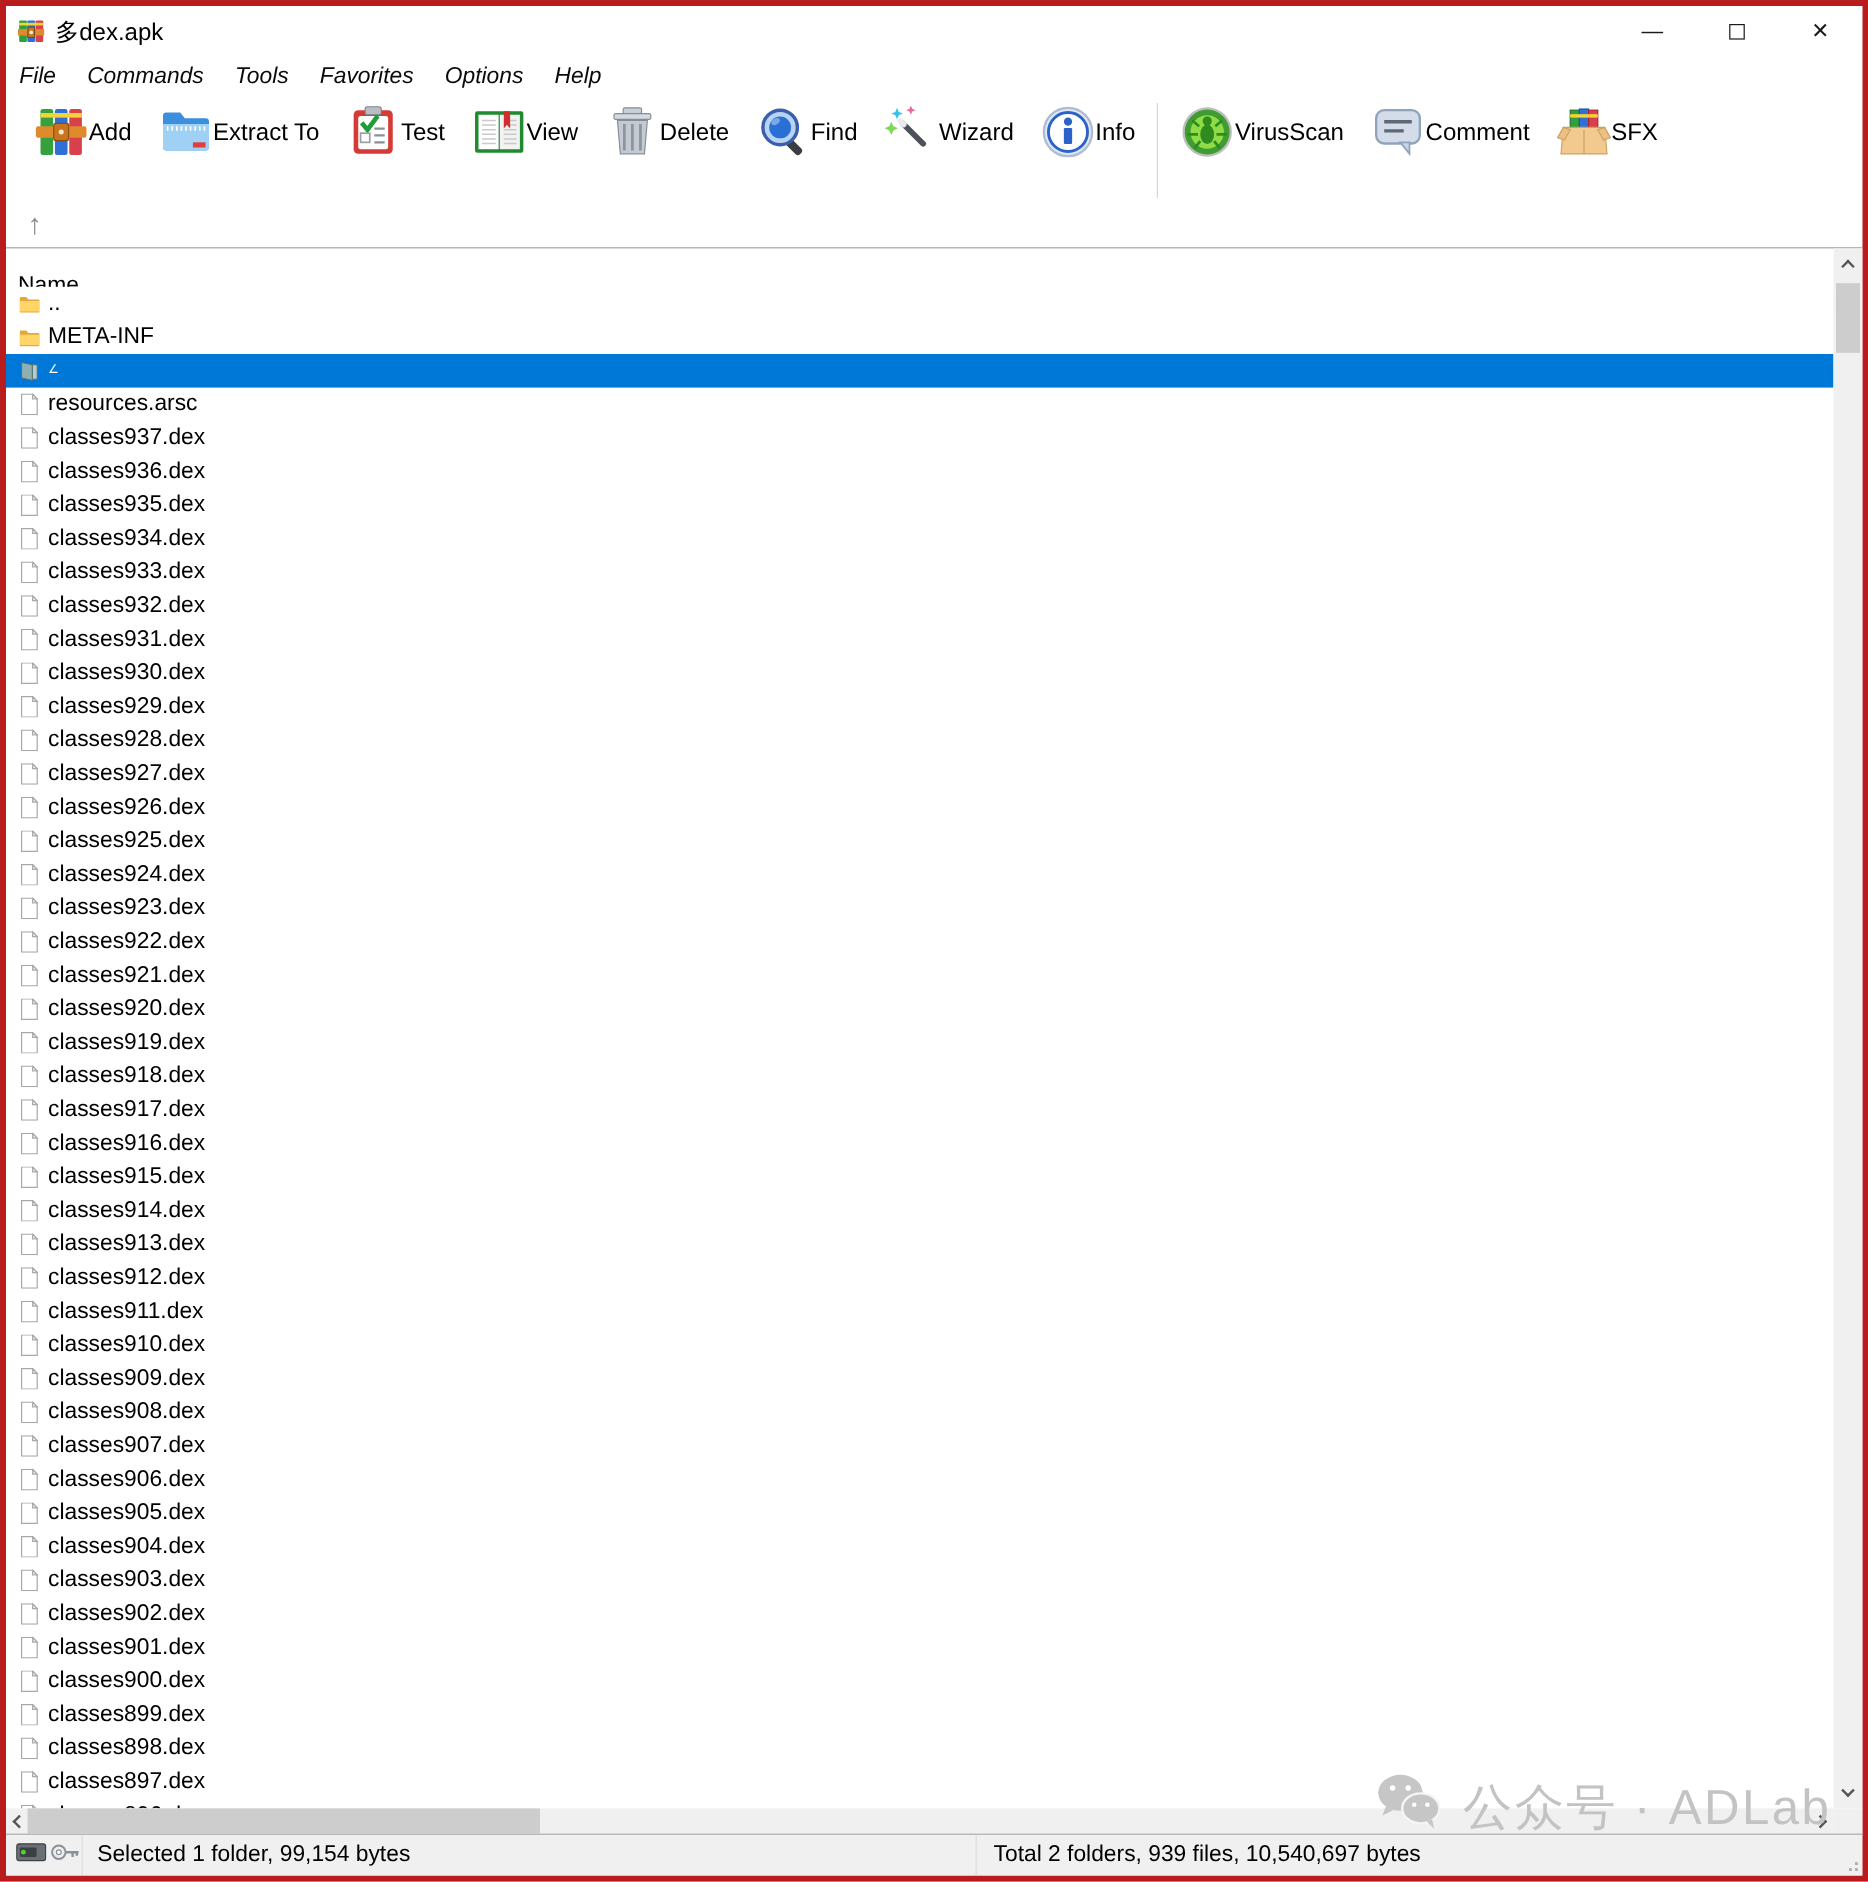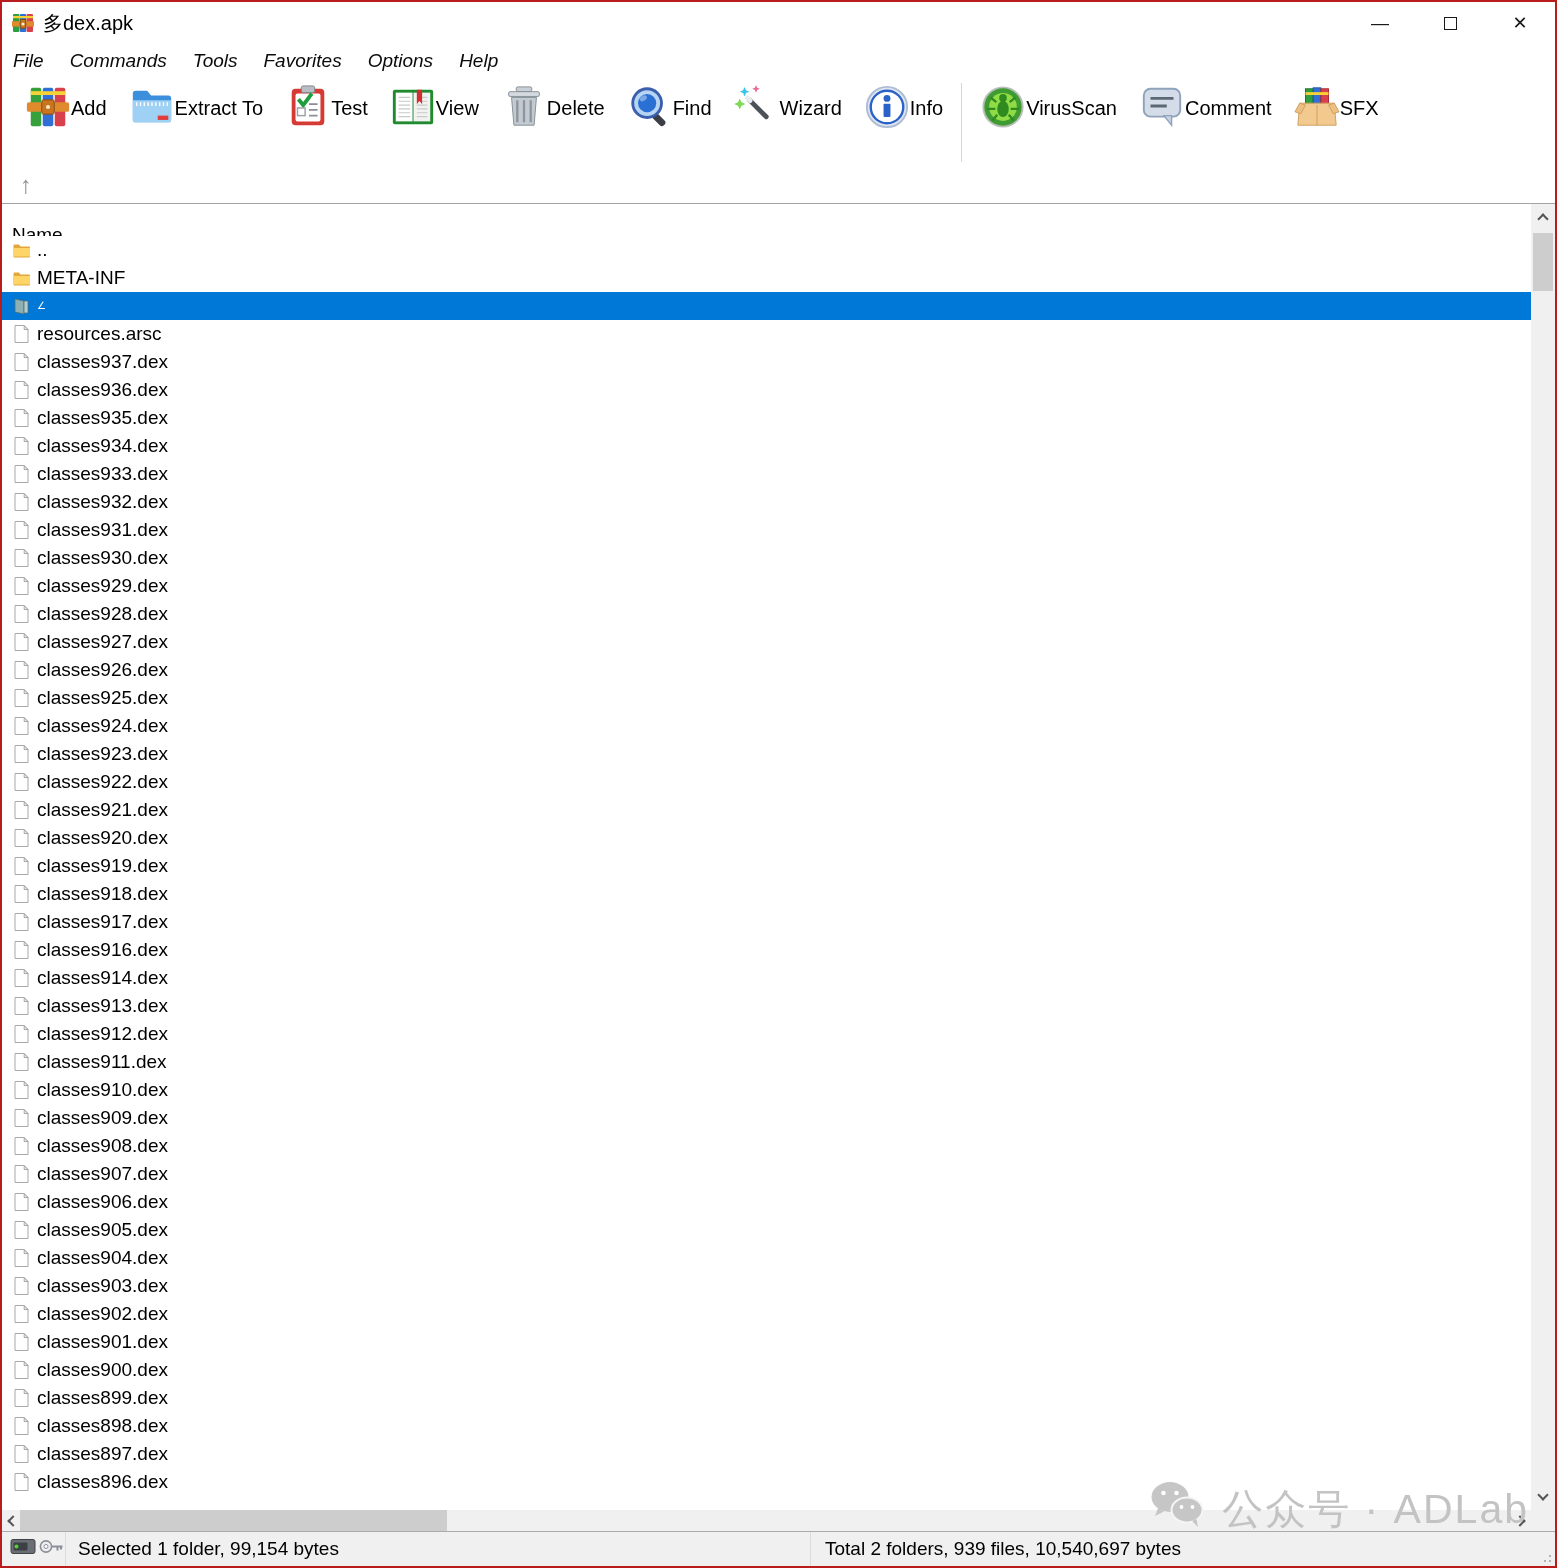--- a/index.html
+++ b/index.html
@@ -1,19 +1,19 @@
 <!DOCTYPE html>
 <html><head>
 <meta charset="utf-8">
 <style>
   * { box-sizing: border-box; margin: 0; padding: 0; }
   html,body { width:1557px; height:1568px; }
   body { font-family:"Liberation Sans", sans-serif; background:#e8e8e8; }
   .window { position:relative; width:1557px; height:1568px; background:#ffffff;
-            border:2px solid #b91c1c; overflow:hidden; }
+            border:5px solid #b91c1c; overflow:hidden; }
 
   
   .titlebar { height:42px; display:flex; align-items:center; padding-left:10px; background:#fff; }
   .app-icon { width:22px; height:20px; display:inline-flex; }
   .title-text { margin-left:9px; font-size:20px; color:#000; }
   .win-controls { margin-left:auto; display:flex; height:100%; }
   .wc-btn { width:70px; height:100%; display:flex; align-items:center; justify-content:center;
             color:#1a1a1a; font-size:18px; }
   .max-box { width:13px; height:13px; border:1px solid #1a1a1a; display:inline-block; }
 
@@ -519,20 +519,29 @@
           </span>
           <span class="fname">classes916.dex</span>
         </div>
         <div class="frow">
           <span class="ficon">
             <svg width="15" height="18" viewBox="0 0 15 18">
               <path d="M1 0.5 h9.2 l3.8 4 v13 h-13 z" fill="#ffffff" stroke="#a8a8a8"></path>
               <path d="M10.2 0.5 v4 h3.8 z" fill="#e9e9e9" stroke="#a8a8a8"></path>
             </svg>
           </span>
+          <span class="fname">classes915.dex</span>
+        </div>
+        <div class="frow">
+          <span class="ficon">
+            <svg width="15" height="18" viewBox="0 0 15 18">
+              <path d="M1 0.5 h9.2 l3.8 4 v13 h-13 z" fill="#ffffff" stroke="#a8a8a8"></path>
+              <path d="M10.2 0.5 v4 h3.8 z" fill="#e9e9e9" stroke="#a8a8a8"></path>
+            </svg>
+          </span>
           <span class="fname">classes914.dex</span>
         </div>
         <div class="frow">
           <span class="ficon">
             <svg width="15" height="18" viewBox="0 0 15 18">
               <path d="M1 0.5 h9.2 l3.8 4 v13 h-13 z" fill="#ffffff" stroke="#a8a8a8"></path>
               <path d="M10.2 0.5 v4 h3.8 z" fill="#e9e9e9" stroke="#a8a8a8"></path>
             </svg>
           </span>
           <span class="fname">classes913.dex</span>

